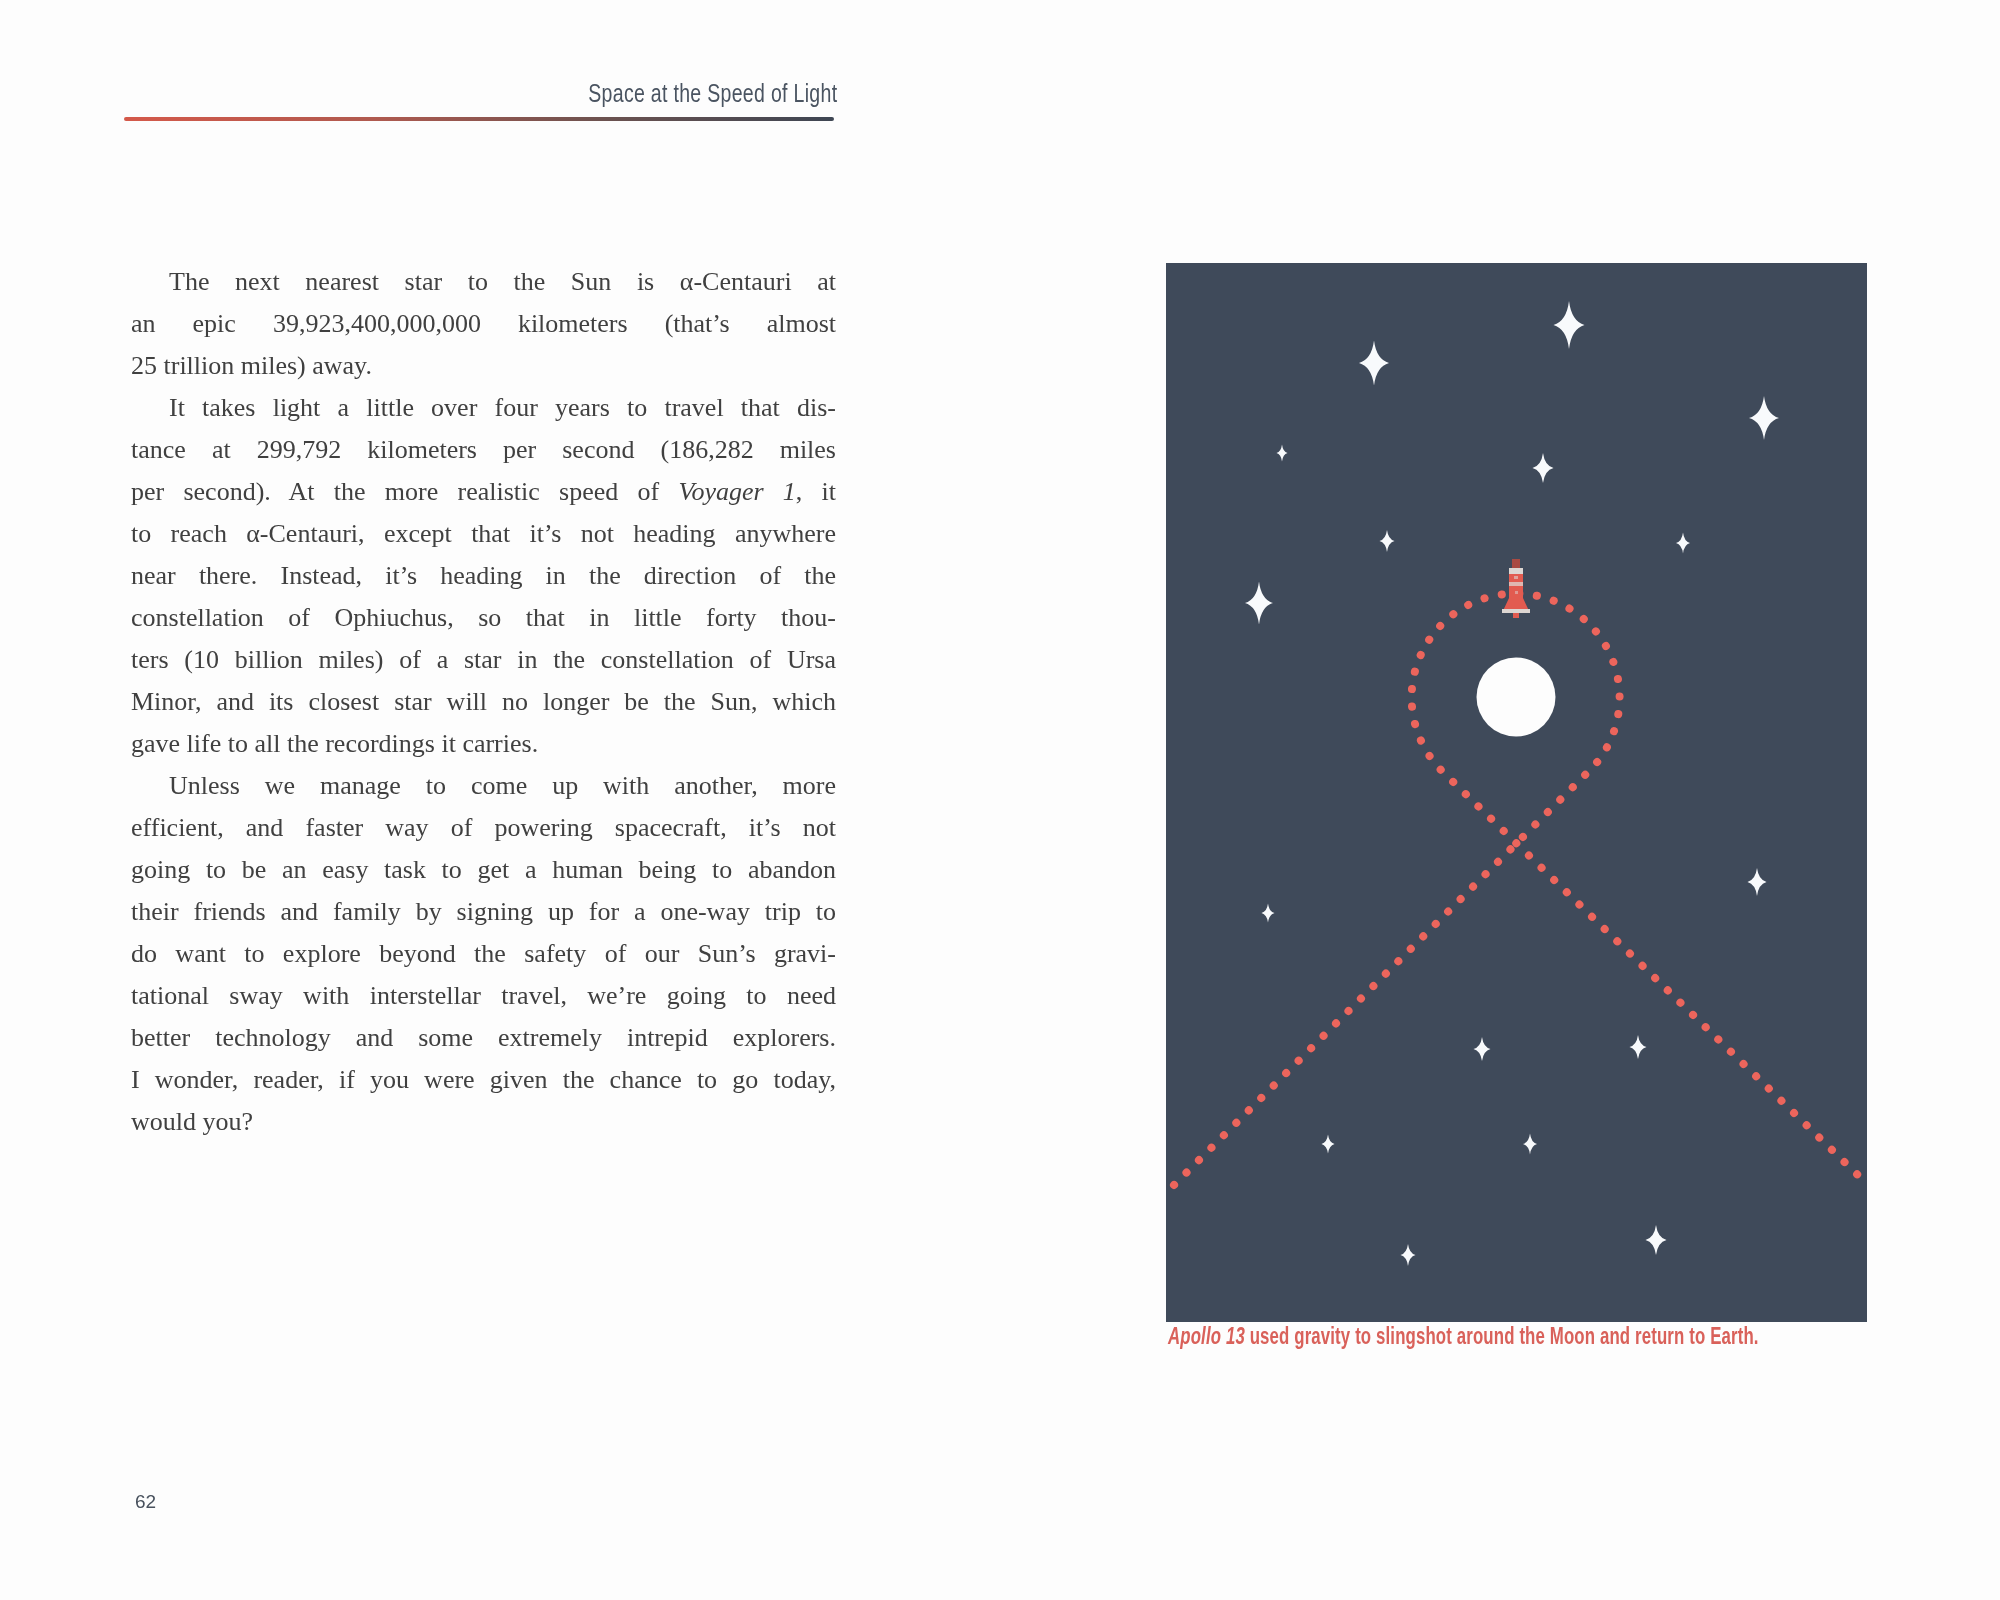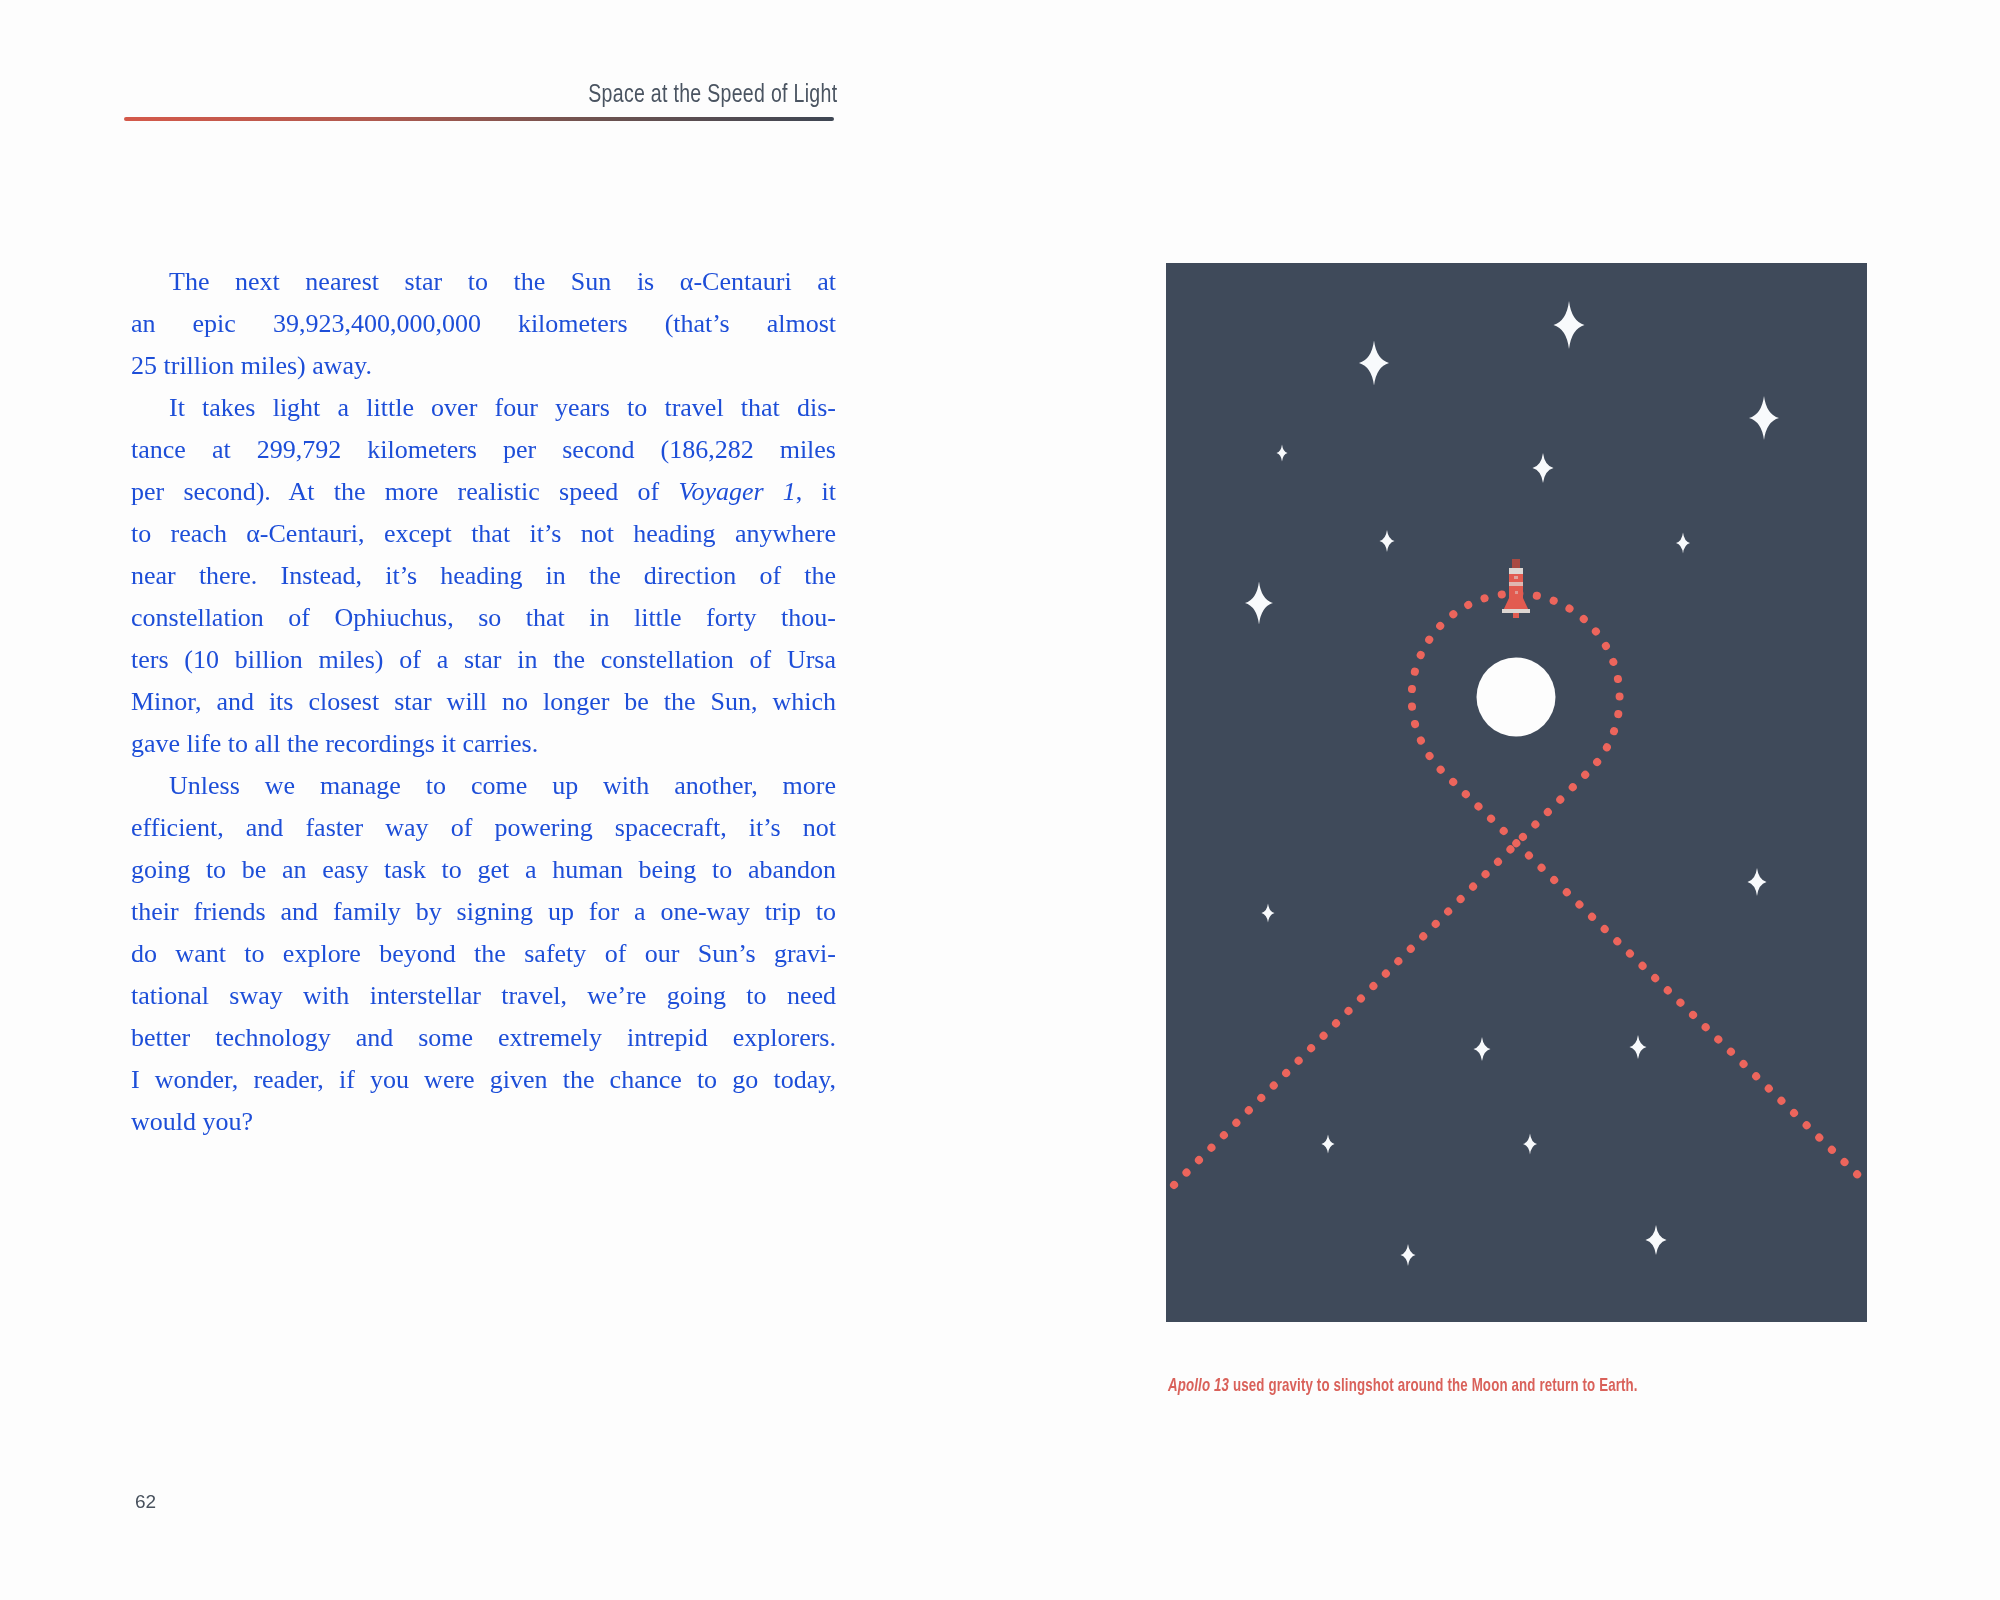--- a/index.html
+++ b/index.html
@@ -13,32 +13,32 @@
     font-family:"Liberation Sans", sans-serif; font-size:25px; color:#4a5461;
   }
   .rh-inner { display:inline-block; transform:scaleX(0.78); transform-origin:100% 50%;
     letter-spacing:0.4px; white-space:nowrap; }
   .rule {
     position:absolute; left:124px; top:117px; width:710px; height:4px; border-radius:2px;
     background:linear-gradient(90deg,#d4594a 0%, #b05a4f 35%, #6b5250 68%, #3e4653 100%);
   }
   
   .bodytext { position:absolute; left:131px; top:261px; width:705px;
-    font-size:26px; line-height:42px; color:#1d4ed8; }
+    font-size:26px; line-height:42px; color:#404040; }
   .line { text-align:justify; text-align-last:justify; }
   .line.last { text-align-last:left; }
   .line.indent { text-indent:38px; }
   .line em { font-style:italic; }
   
   .art { position:absolute; left:1166px; top:263px; width:701px; height:1059px; background:#3f4a5a; }
   .art svg { display:block; width:701px; height:1059px; }
   
   .figcap {
-    position:absolute; left:1168px; top:1374px; width:730px;
-    font-family:"Liberation Sans", sans-serif; font-weight:bold; font-size:19px; color:#d9615a;
+    position:absolute; left:1168px; top:1322px; width:730px;
+    font-family:"Liberation Sans", sans-serif; font-weight:bold; font-size:24px; color:#d9615a;
   }
   .cap-inner { display:inline-block; transform:scaleX(0.70); transform-origin:0 50%;
     white-space:nowrap; letter-spacing:0.2px; }
   .figcap em { font-style:italic; }
   
   .folio { position:absolute; left:135px; top:1491px;
     font-family:"Liberation Sans", sans-serif; font-size:19px; color:#48515d; }
 </style>
 </head>
 <body>

